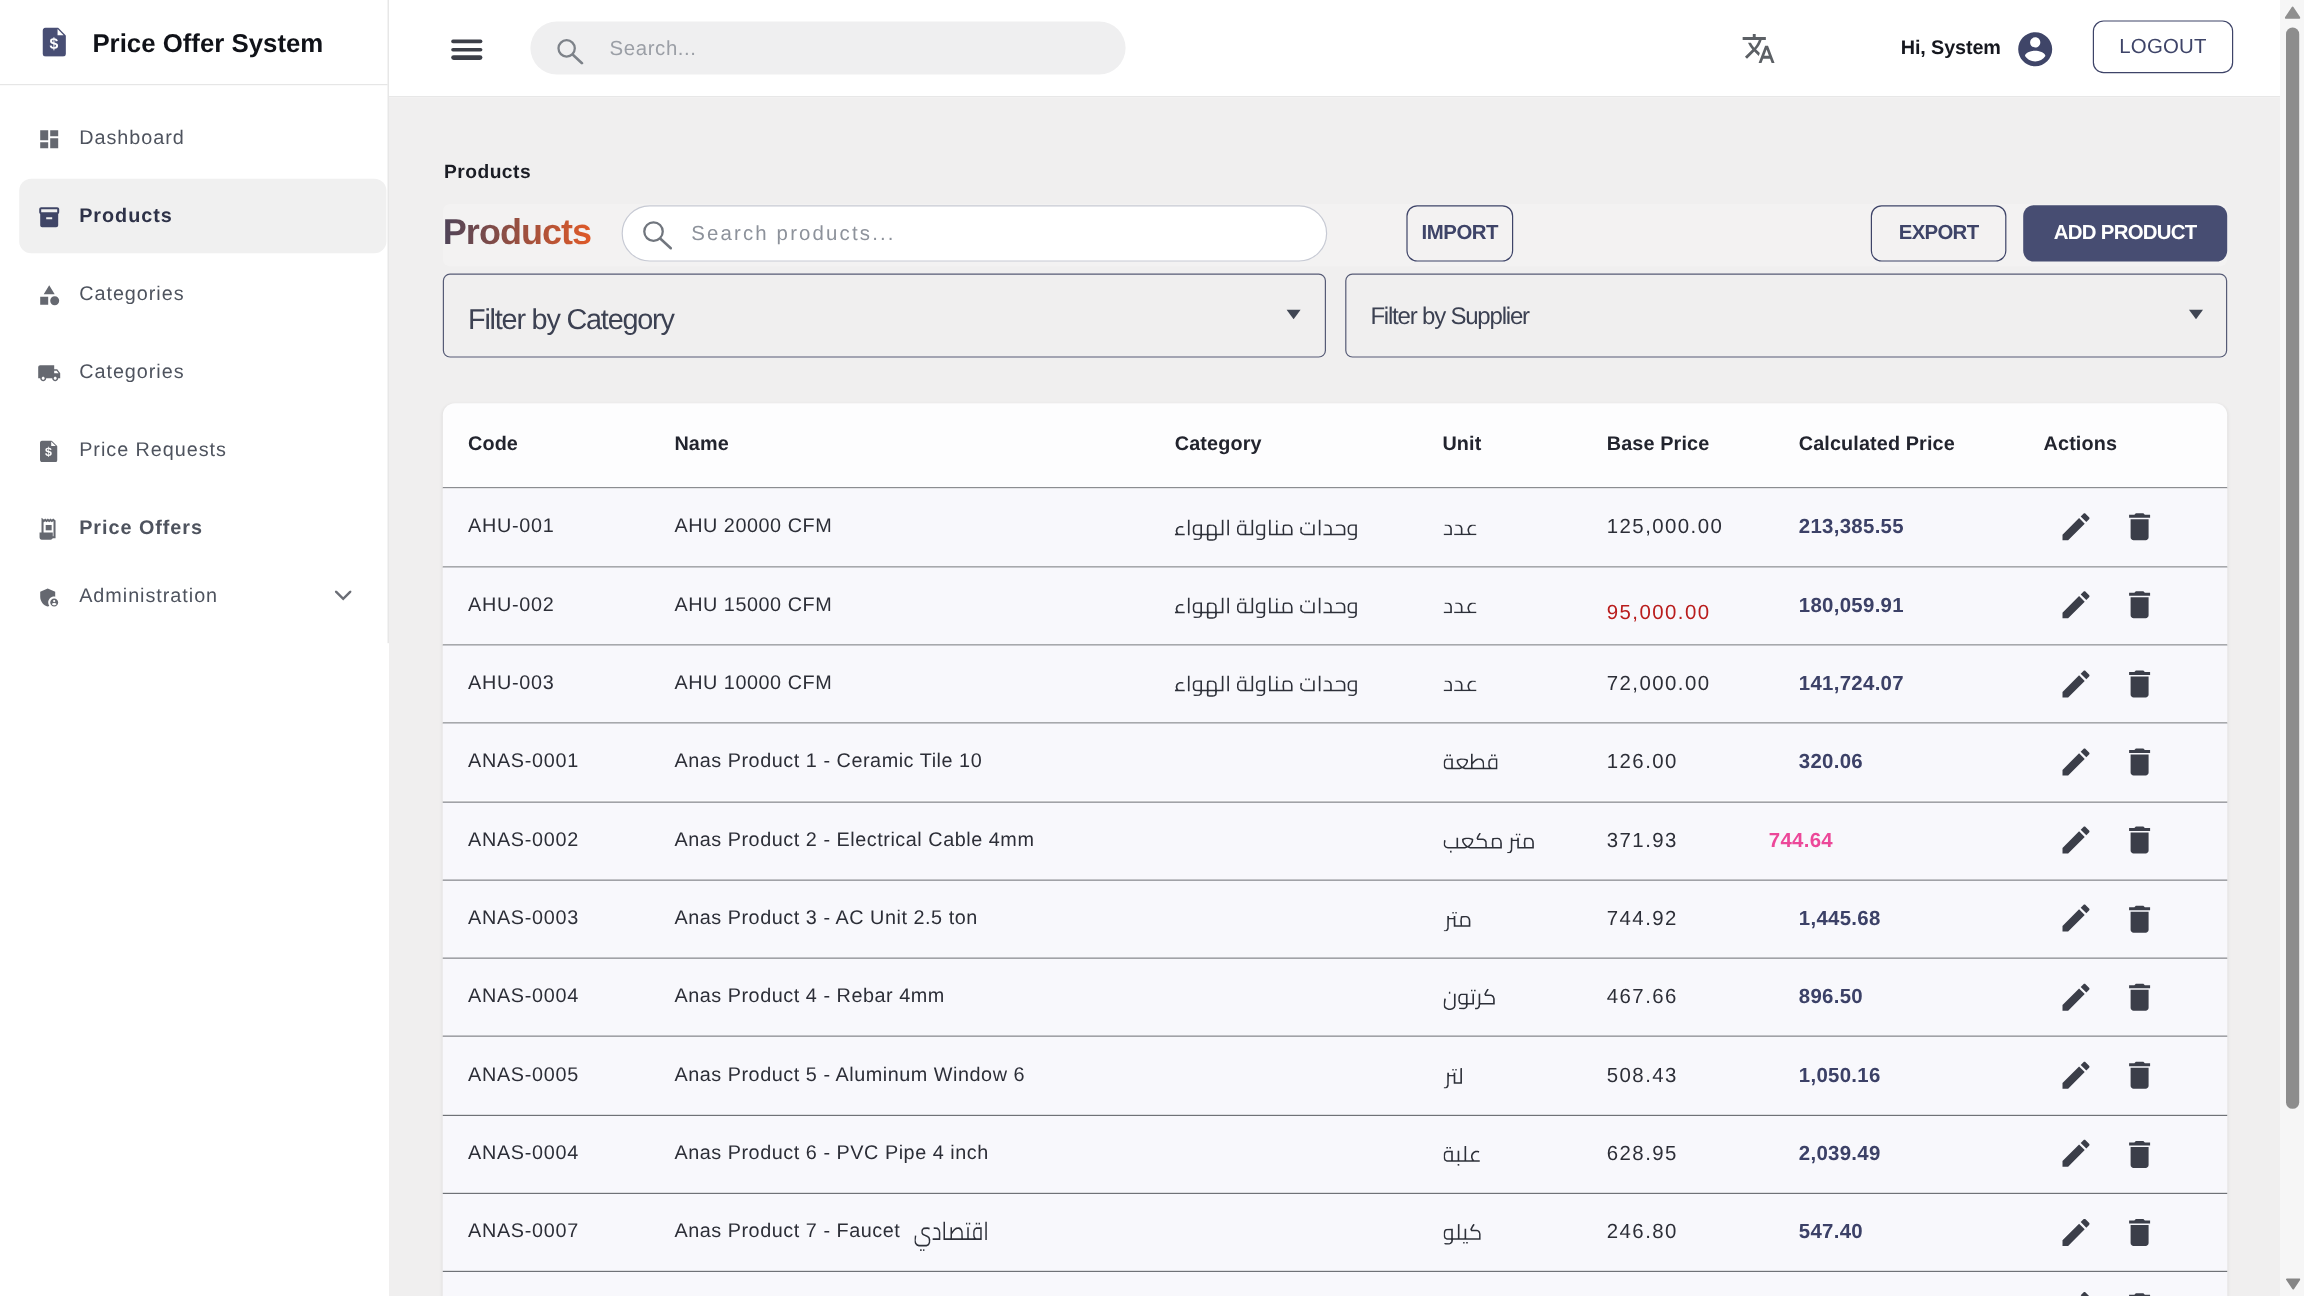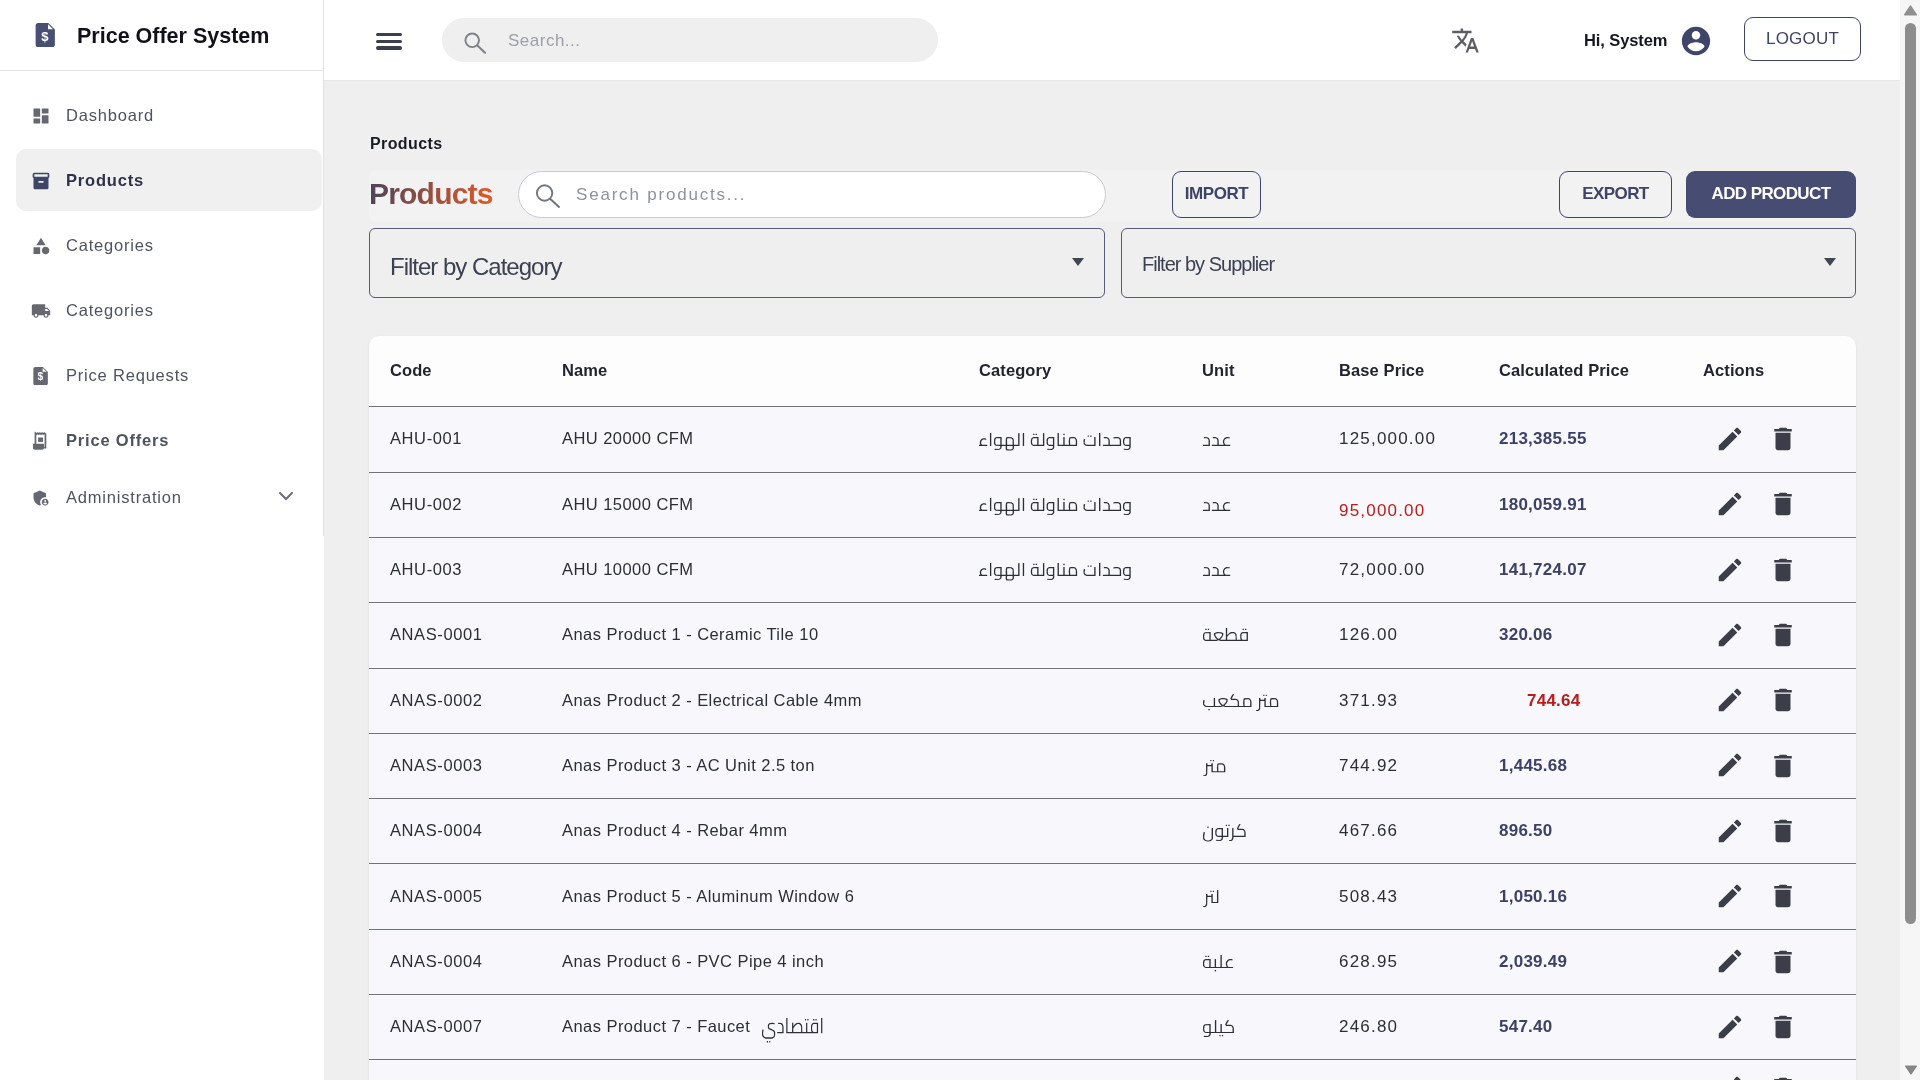--- a/index.html
+++ b/index.html
@@ -111,21 +111,21 @@
       <path d="M6 19c0 1.1.9 2 2 2h8c1.1 0 2-.9 2-2V7H6v12zM19 4h-3.5l-1-1h-5l-1 1H5v2h14V4z" fill="#3b3e49"></path>
     </svg>
 <div class="abs" style="left:368.5px;top:668.5px;width:1487px;height:64.3px;background:#f8f8fc"></div>
 <div class="abs" style="left:368.5px;top:732.8px;width:1487px;height:1px;background:#6f7277"></div>
 <div class="abs" style="left:390px;top:690.6px;font-size:16.5px;color:#2c2e37;letter-spacing:0.6px">ANAS-0002</div>
 <div class="abs" style="left:562px;top:690.6px;font-size:16.5px;color:#2c2e37;letter-spacing:0.45px">Anas Product 2 - Electrical Cable 4mm</div>
 <svg style="position:absolute;left:1203.0px;top:693.7px" width="75.6" height="17.5" viewBox="0 0 394 91" preserveAspectRatio="none">
       <path d="M28,78 28,85 34,86 35,78Z M276,89 286,89 291,87 295,83 298,77 299,37 300,36 319,36 320,37 320,68 392,68 392,44 391,36 388,29 383,24 375,21 360,21 351,23 348,44 350,61 349,62 328,62 327,61 327,21 320,21 319,30 300,30 299,21 292,21 292,73 288,81 285,83 277,83Z M358,28 373,27 379,29 383,33 385,40 385,61 384,62 357,62 356,61 355,38 356,31Z M327,4 327,11 333,11 333,4Z M314,4 314,11 320,11 320,4Z M253,44 251,33 244,24 236,21 215,22 212,23 210,32 209,49 211,61 210,62 189,62 188,61 187,38 184,32 180,28 172,25 151,25 150,24 154,15 162,3 156,0 148,12 143,22 143,25 147,31 171,31 176,33 181,41 181,61 180,62 117,62 112,60 122,50 128,39 129,28 125,25 111,21 98,21 89,23 80,27 81,40 89,53 97,60 92,62 64,62 63,61 63,21 56,21 56,61 55,62 20,62 13,60 7,54 6,49 9,33 2,31 0,41 0,54 6,63 11,66 19,68 93,68 104,64 115,68 253,68Z M219,28 234,27 240,29 244,33 246,40 246,61 245,62 218,62 217,61 216,38 217,31Z M88,30 99,27 110,27 120,30 122,32 122,36 117,46 108,55 104,57 97,52 89,42 87,37Z" fill="#2d3039" fill-rule="evenodd"></path>
     </svg>
 <div class="abs" style="left:1339px;top:690.6px;font-size:17px;color:#2c2e37;letter-spacing:1.2px">371.93</div>
-<div class="abs" style="left:1527px;top:690.6px;font-size:17px;font-weight:700;color:#b91c1c;letter-spacing:0.25px">744.64</div>
+<div class="abs" style="left:1474px;top:690.6px;font-size:17px;font-weight:700;color:#ec4899;letter-spacing:0.25px">744.64</div>
 <svg style="position:absolute;left:1714.7px;top:685.15px" width="30" height="30" viewBox="0 0 24 24">
       <path d="M3 17.25V21h3.75L17.81 9.94l-3.75-3.75L3 17.25zM20.71 7.04c.39-.39.39-1.02 0-1.41l-2.34-2.34c-.39-.39-1.02-.39-1.41 0l-1.83 1.83 3.75 3.75 1.83-1.83z" fill="#3b3e49"></path>
     </svg>
 <svg style="position:absolute;left:1767.5px;top:685.35px" width="30" height="30" viewBox="0 0 24 24">
       <path d="M6 19c0 1.1.9 2 2 2h8c1.1 0 2-.9 2-2V7H6v12zM19 4h-3.5l-1-1h-5l-1 1H5v2h14V4z" fill="#3b3e49"></path>
     </svg>
 <div class="abs" style="left:368.5px;top:733.8px;width:1487px;height:64.3px;background:#f8f8fc"></div>
 <div class="abs" style="left:368.5px;top:798.1px;width:1487px;height:1px;background:#6f7277"></div>
 <div class="abs" style="left:390px;top:755.9px;font-size:16.5px;color:#2c2e37;letter-spacing:0.6px">ANAS-0003</div>
 <div class="abs" style="left:562px;top:755.9px;font-size:16.5px;color:#2c2e37;letter-spacing:0.45px">Anas Product 3 - AC Unit 2.5 ton</div>

